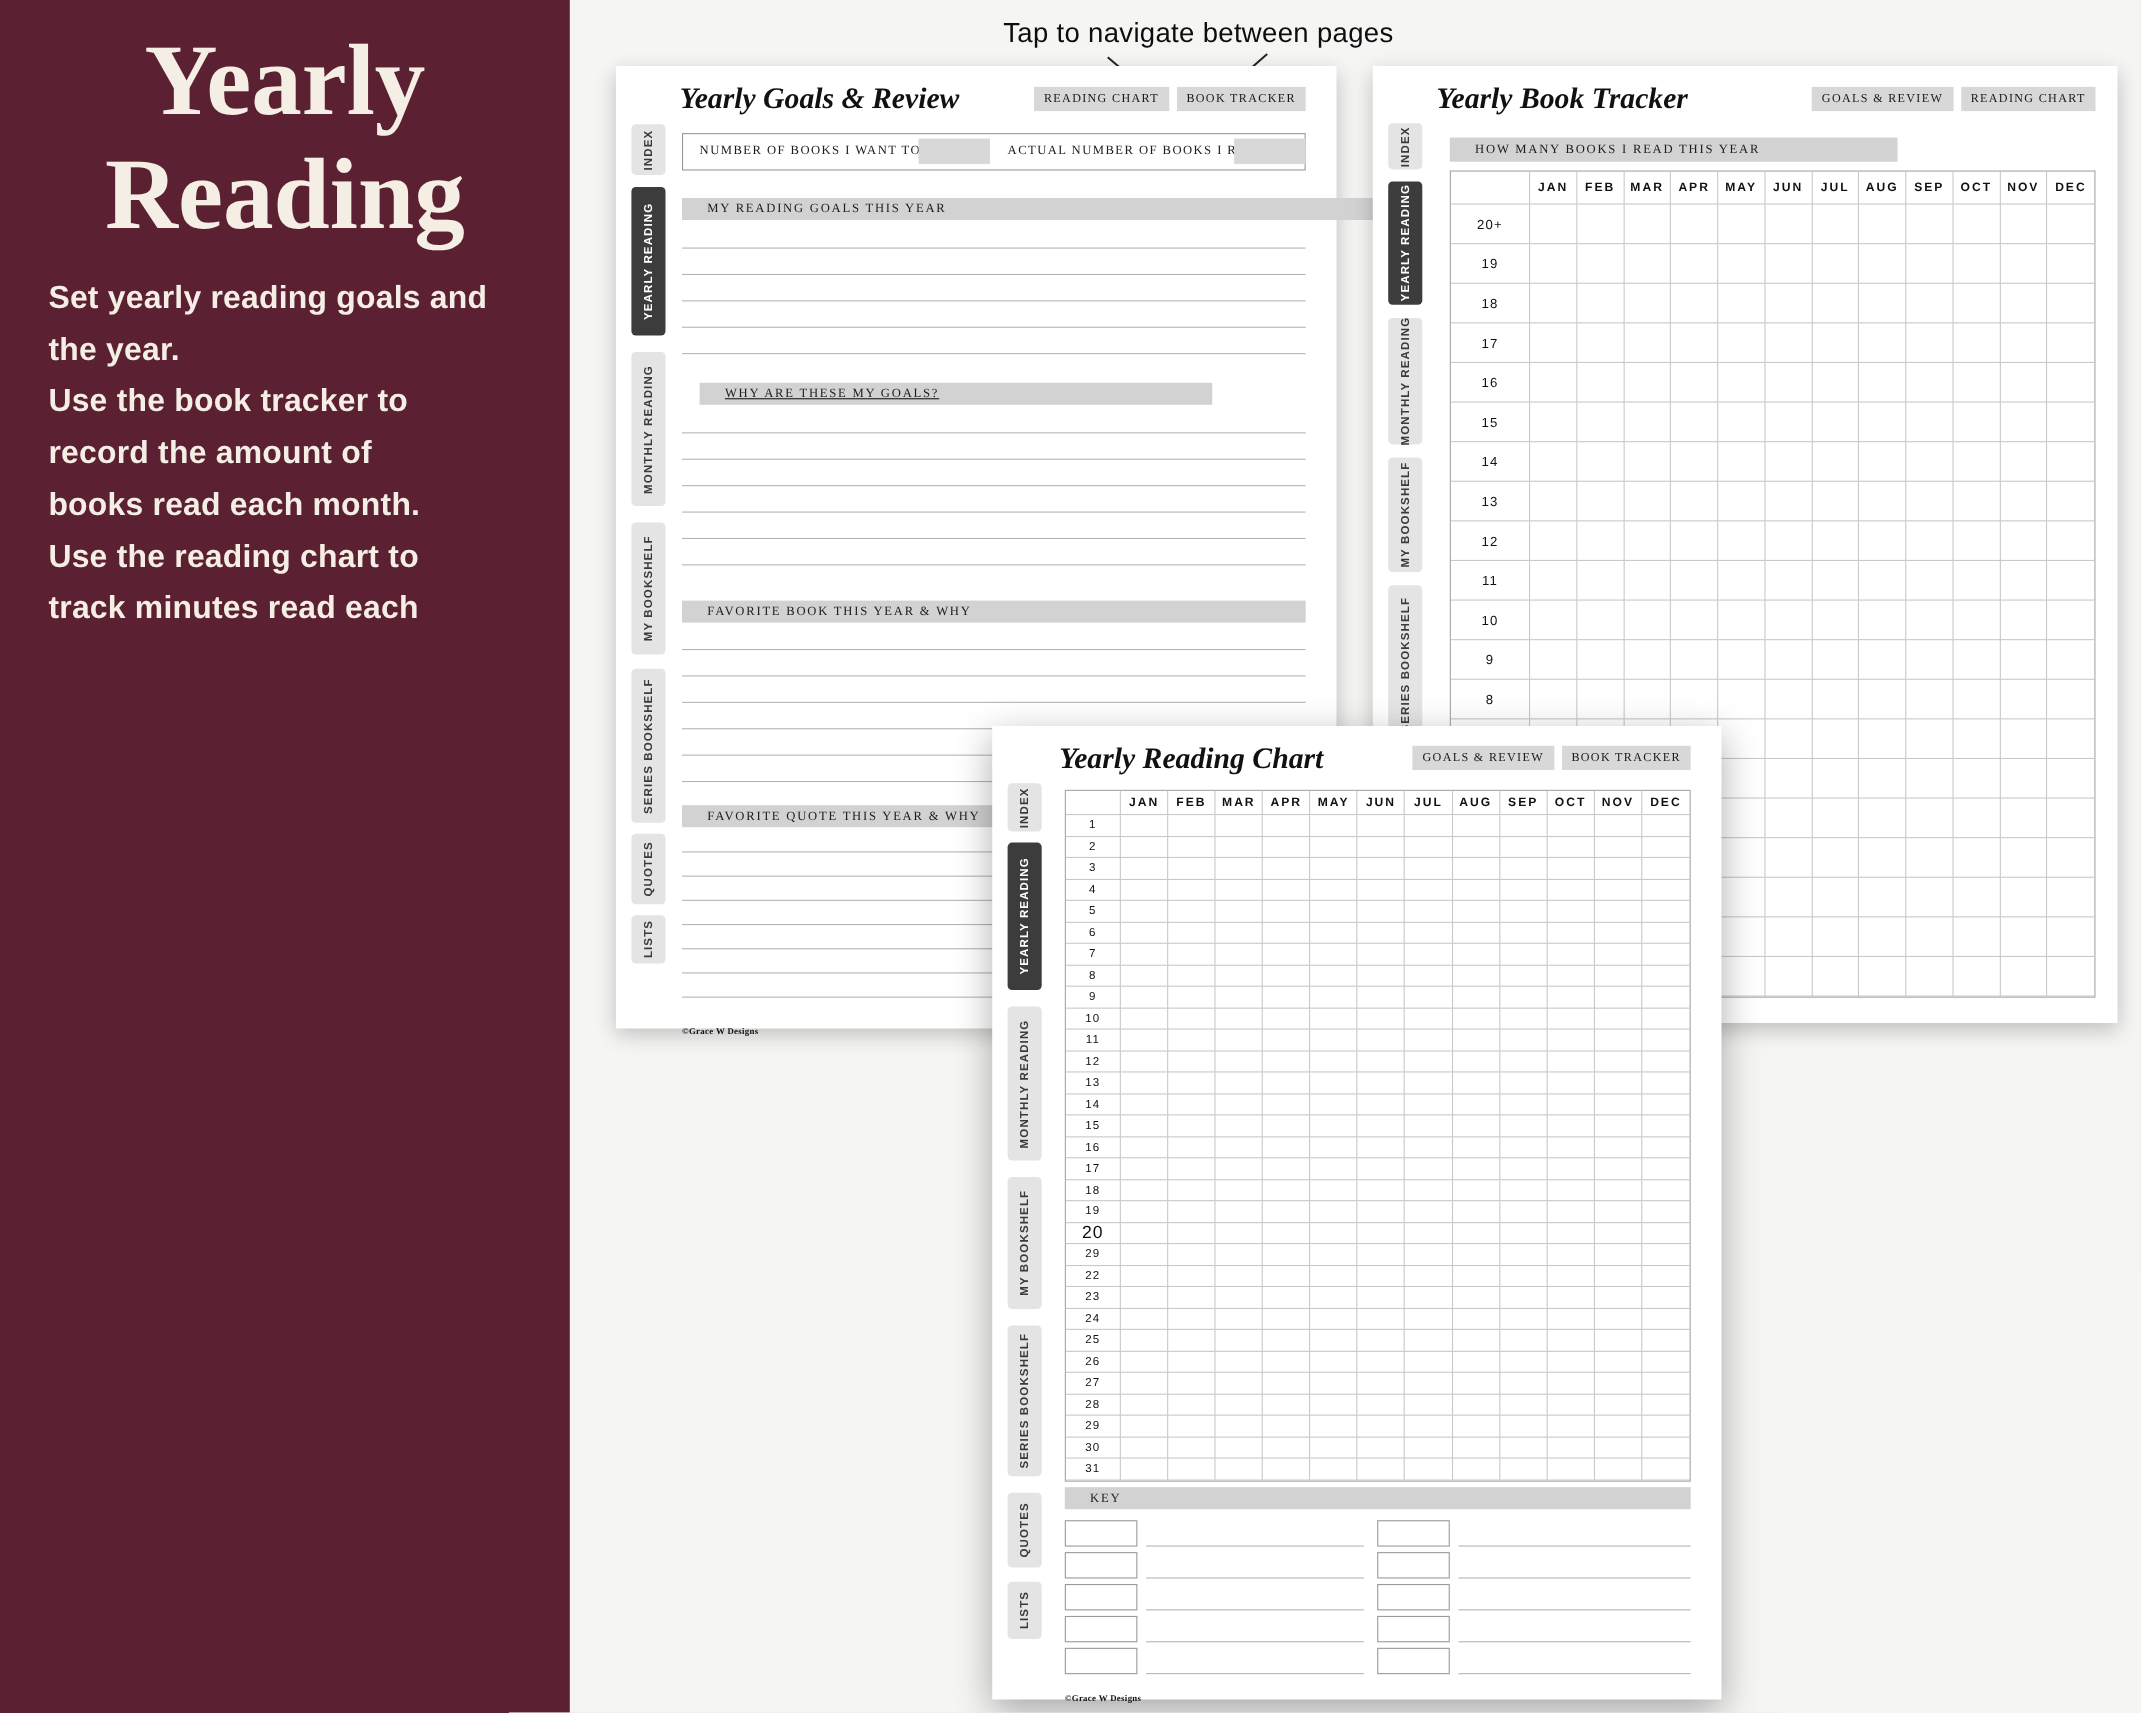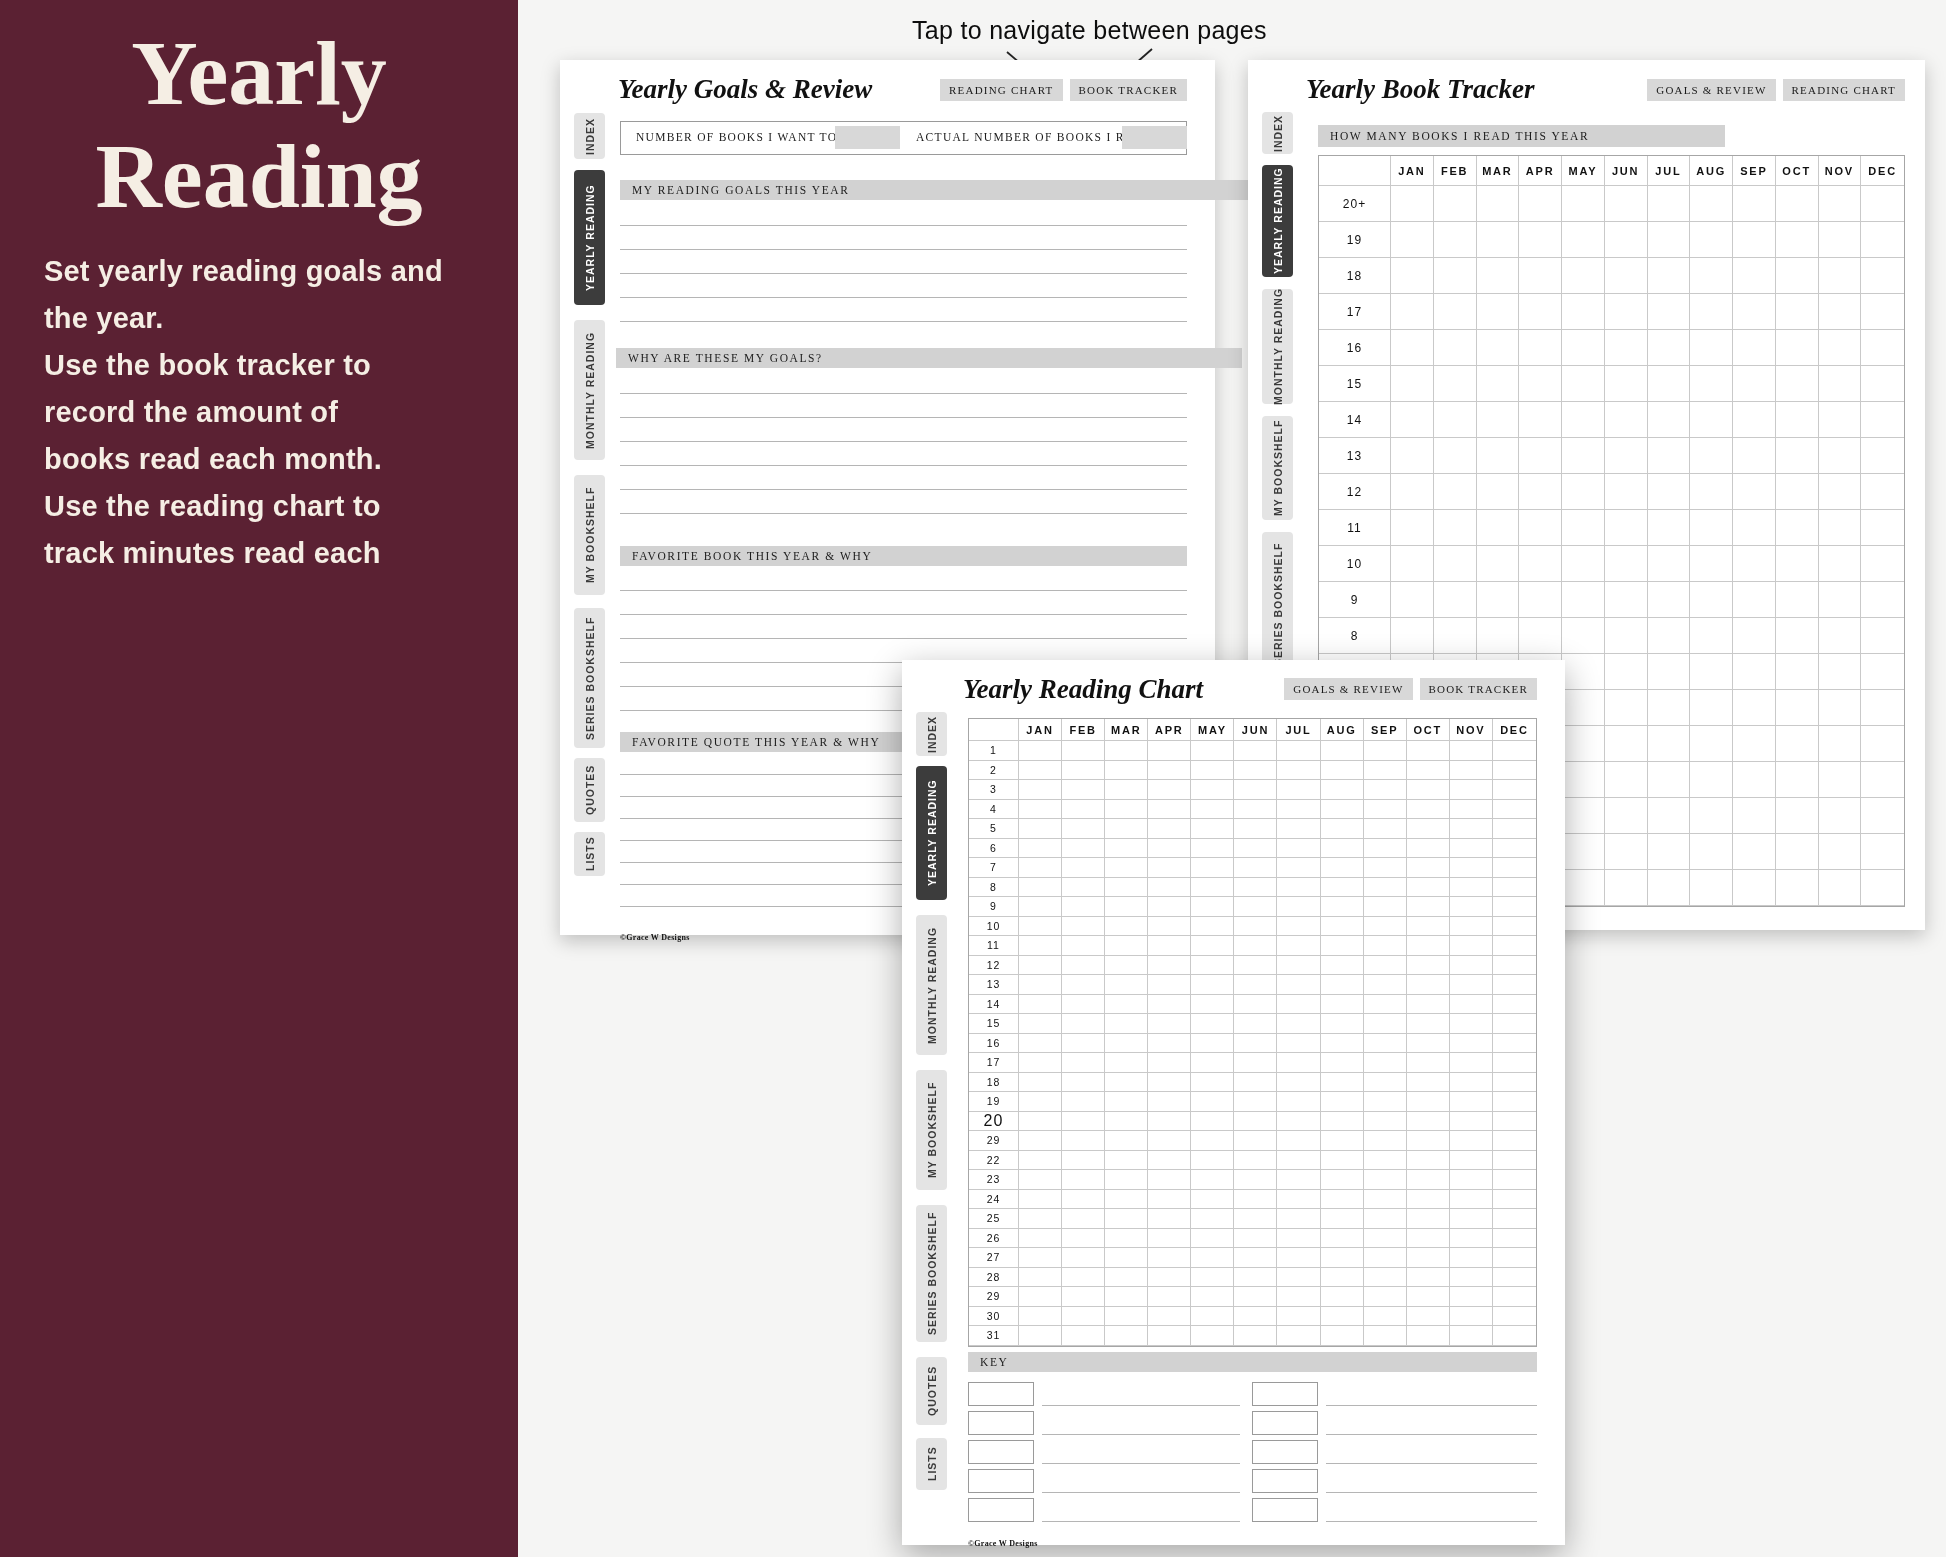--- a/index.html
+++ b/index.html
@@ -24,21 +24,21 @@
   .nav-buttons{position:absolute;display:flex;gap:7px;}
   .nav-btn{background:#d8d8d8;color:#1a1a1a;font-family:"Liberation Serif",serif;font-size:11px;
            letter-spacing:1.2px;padding:5px 9px;white-space:nowrap;cursor:pointer;}
   
   .tab{position:absolute;width:31px;display:flex;align-items:center;justify-content:center;
        background:#e4e4e4;color:#3a3a3a;border-radius:4px;
        writing-mode:vertical-rl;transform:rotate(180deg);
        font-size:10.5px;font-weight:bold;letter-spacing:1px;white-space:nowrap;}
   .tab.active{background:#3c3c3c;color:#ffffff;}
   
-  .bar{position:absolute;background:#d2d2d2;display:flex;align-items:center;padding-left:12px;
+  .bar{position:absolute;background:#d2d2d2;display:flex;align-items:center;padding-left:23px;
        font-family:"Liberation Serif",serif;font-size:11.5px;letter-spacing:1.6px;color:#1c1c1c;
        box-sizing:border-box;}
   .wline{position:absolute;border-bottom:1px solid #b5b5b5;}
   
   #books-row{position:absolute;left:60px;top:61px;width:567px;height:34px;border:1.5px solid #9a9a9a;
              box-sizing:border-box;}
   .field-label{position:absolute;top:9px;font-family:"Liberation Serif",serif;font-size:11.5px;
                letter-spacing:1.3px;color:#1c1c1c;white-space:nowrap;}
   .field-box{position:absolute;top:4px;width:65px;height:23px;background:#d8d8d8;}
   
@@ -99,21 +99,21 @@
       <span class="field-label" style="left:295px;">ACTUAL NUMBER OF BOOKS I READ</span>
       <span class="field-box" style="left:501px;"></span>
     </div>
     <div id="goals-sections">
         <div class="bar" style="left: 60px; top: 120px; width: 641px; height: 20px;">MY READING GOALS THIS YEAR</div>
         <div class="wline" style="left: 60px; top: 165px; width: 567px;"></div>
         <div class="wline" style="left: 60px; top: 189px; width: 567px;"></div>
         <div class="wline" style="left: 60px; top: 213px; width: 567px;"></div>
         <div class="wline" style="left: 60px; top: 237px; width: 567px;"></div>
         <div class="wline" style="left: 60px; top: 261px; width: 567px;"></div>
-        <div class="bar" style="left: 56px; top: 288px; width: 626px; height: 20px;">WHY ARE THESE MY GOALS?</div>
+        <div class="bar" style="left: 76px; top: 288px; width: 466px; height: 20px; text-decoration: underline;">WHY ARE THESE MY GOALS?</div>
         <div class="wline" style="left: 60px; top: 333px; width: 567px;"></div>
         <div class="wline" style="left: 60px; top: 357px; width: 567px;"></div>
         <div class="wline" style="left: 60px; top: 381px; width: 567px;"></div>
         <div class="wline" style="left: 60px; top: 405px; width: 567px;"></div>
         <div class="wline" style="left: 60px; top: 429px; width: 567px;"></div>
         <div class="wline" style="left: 60px; top: 453px; width: 567px;"></div>
         <div class="bar" style="left: 60px; top: 486px; width: 567px; height: 20px;">FAVORITE BOOK THIS YEAR &amp; WHY</div>
         <div class="wline" style="left: 60px; top: 530px; width: 567px;"></div>
         <div class="wline" style="left: 60px; top: 554px; width: 567px;"></div>
         <div class="wline" style="left: 60px; top: 578px; width: 567px;"></div>

